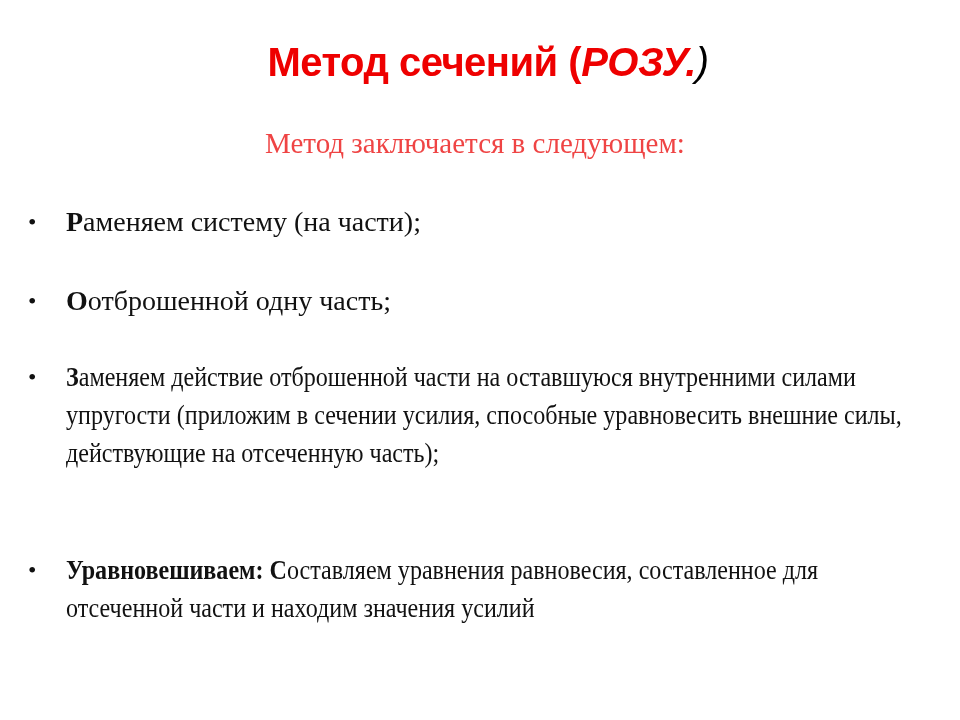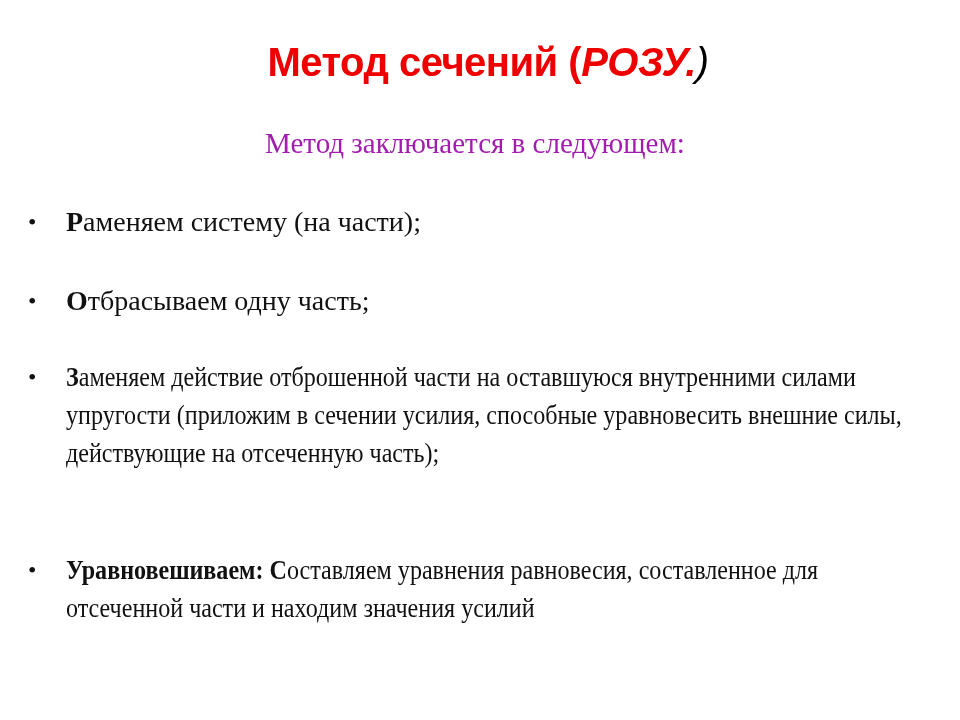--- a/index.html
+++ b/index.html
@@ -6,21 +6,21 @@
   body { width: 960px; height: 720px; background: #ffffff; position: relative; overflow: hidden; }
   .title {
     position: absolute; top: 40px; left: 0; width: 960px; text-align: center;
     font-family: "Liberation Sans", sans-serif; font-weight: bold; font-size: 40px;
     color: #ee0000; letter-spacing: -0.5px; padding-left: 8px;
   }
   .title .it { font-style: italic; }
   .title .paren-black { color: #000000; font-style: italic; font-weight: normal; }
   .subtitle {
     position: absolute; top: 127px; left: 0; width: 950px; text-align: center;
-    font-family: "Liberation Serif", serif; font-size: 29px; color: #a21caf;
+    font-family: "Liberation Serif", serif; font-size: 29px; color: #ef4444;
   }
   .list {
     position: absolute; left: 28px; top: 0; width: 900px;
     font-family: "Liberation Serif", serif; font-size: 28px; color: #111111;
   }
   .item { position: absolute; left: 0; width: 900px; }
   .bullet { position: absolute; left: 0; top: 0; font-size: 24px; line-height: 38px; }
   .text { position: absolute; left: 38px; width: 860px; line-height: 38px; }
   .text.narrow { transform: scaleX(0.86); transform-origin: left top; width: 1000px; }
   b { font-weight: bold; }
@@ -35,21 +35,21 @@
 <div class="subtitle">Метод заключается в следующем:</div>
 
 <div class="list">
   <div class="item" style="top:203px;">
     <span class="bullet">•</span>
     <div class="text"><b>Р</b><span>аменяем систему (на части);</span></div>
   </div>
 
   <div class="item" style="top:282px;">
     <span class="bullet">•</span>
-    <div class="text"><b>О</b><span>тбрасываем одну часть;</span></div>
+    <div class="text"><b>О</b><span>отброшенной одну часть;</span></div>
   </div>
 
   <div class="item" style="top:358px;">
     <span class="bullet">•</span>
     <div class="text narrow"><b>З</b><span>аменяем действие отброшенной части на оставшуюся внутренними силами упругости (приложим в сечении усилия, способные уравновесить внешние силы, действующие на отсеченную часть);</span></div>
   </div>
 
   <div class="item" style="top:551px;">
     <span class="bullet">•</span>
     <div class="text narrow"><b>Уравновешиваем: С</b><span>оставляем уравнения равновесия, составленное для отсеченной части и находим значения усилий</span></div>

